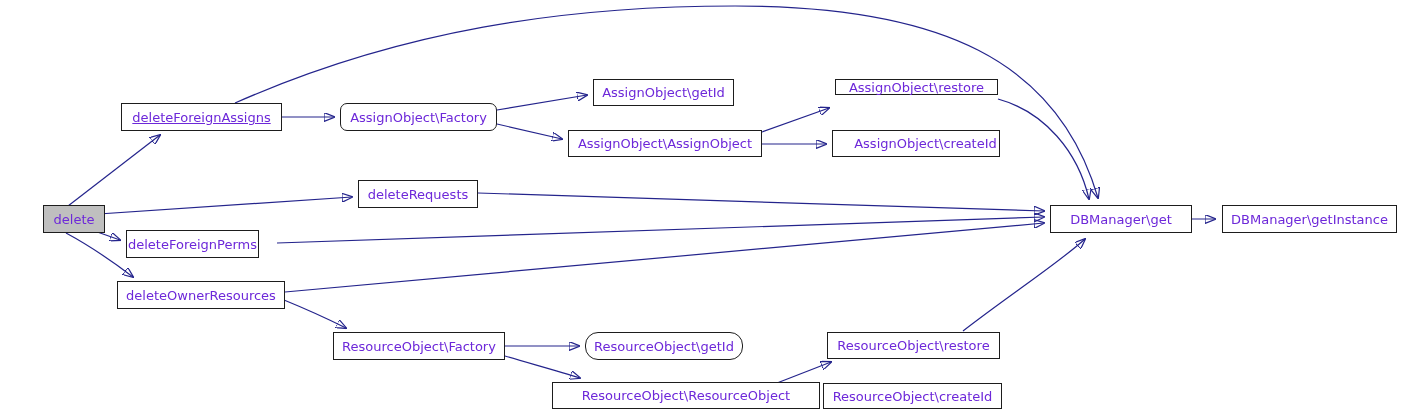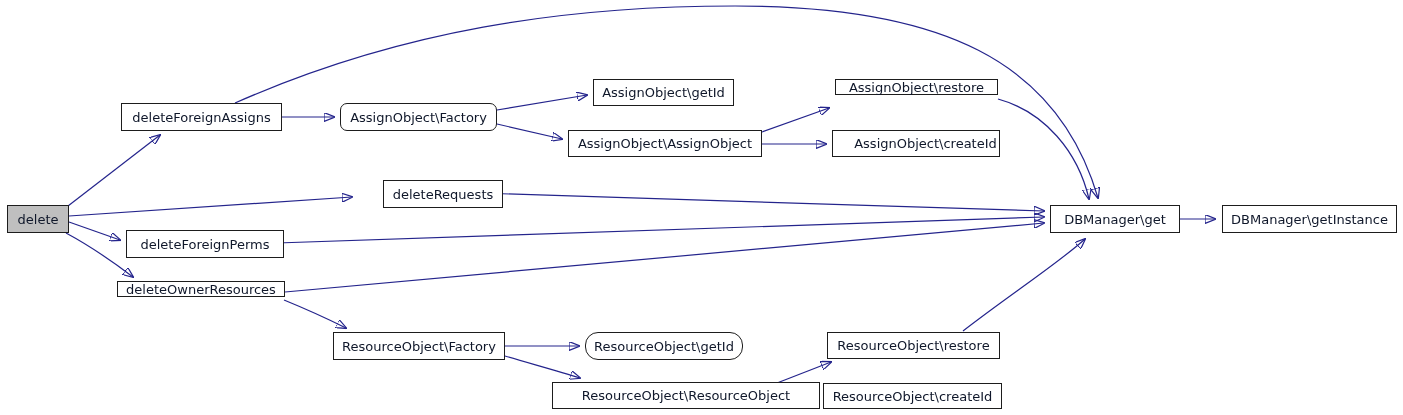--- a/index.html
+++ b/index.html
@@ -15,26 +15,26 @@
     width:1403px; height:415px;
     z-index:1;
   }
   .edges path { fill:none; stroke:#24248c; stroke-width:1.2px; }
   .node {
     position:absolute;
     box-sizing:border-box;
     background:#ffffff;
     border:1px solid #1d1d1d;
     display:flex; align-items:center; justify-content:center;
-    font-size:13px; color:#0f172a;
+    font-size:13px; color:#6d28d9;
     white-space:nowrap;
     z-index:2;
     cursor:pointer;
   }
-  .node.root { background:#bfbfbf; }
+  .node.root { background:#bfbfbf;margin-left:36px; }
 </style>
 </head>
 <body>
 
 <div class="canvas">
 
   <svg class="edges" viewBox="0 0 1403 415" xmlns="http://www.w3.org/2000/svg">
     <defs>
       <marker id="arrow" markerUnits="userSpaceOnUse" markerWidth="11" markerHeight="9" refX="10" refY="4.5" orient="auto">
         <path d="M0,0 L11,4.5 L0,9 z" fill="#24248c" stroke="none"></path>
@@ -60,21 +60,21 @@
     <path marker-end="url(#arrow)" d="M777,383 L831,362"></path>
     <path marker-end="url(#arrow)" d="M777,396 L817,396"></path>
     <path marker-end="url(#arrow)" d="M963,331 C1008,296 1060,262 1085,239"></path>
     <path marker-end="url(#arrow)" d="M1175,219 L1215,219"></path>
   </svg>
 
   <div class="node root" style="left:7px; top:205px; width:62px; height:28px;">
     <span>delete</span>
   </div>
 
-  <div class="node" style="left:121px; top:103px; width:161px; height:28px;">
+  <div class="node" style="left:121px; top:103px; width:161px; height:28px;text-decoration:underline;">
     <span>deleteForeignAssigns</span>
   </div>
 
   <div class="node" style="left:340px; top:103px; width:157px; height:28px;border-radius:7px;">
     <span>AssignObject\Factory</span>
   </div>
 
   <div class="node" style="left:593px; top:79px; width:141px; height:27px;">
     <span>AssignObject\getId</span>
   </div>
@@ -84,29 +84,29 @@
   </div>
 
   <div class="node" style="left:835px; top:79px; width:163px; height:16px;">
     <span>AssignObject\restore</span>
   </div>
 
   <div class="node" style="left:832px; top:130px; width:168px; height:27px;padding-left:19px;">
     <span>AssignObject\createId</span>
   </div>
 
-  <div class="node" style="left:358px; top:180px; width:120px; height:28px;margin-left:25px;">
+  <div class="node" style="left:358px; top:180px; width:120px; height:28px;">
     <span>deleteRequests</span>
   </div>
 
-  <div class="node" style="left:126px; top:230px; width:158px; height:28px;">
+  <div class="node" style="left:126px; top:230px; width:133px; height:28px;">
     <span>deleteForeignPerms</span>
   </div>
 
-  <div class="node" style="left:117px; top:281px; width:168px; height:16px;">
+  <div class="node" style="left:117px; top:281px; width:168px; height:28px;">
     <span>deleteOwnerResources</span>
   </div>
 
   <div class="node" style="left:333px; top:332px; width:172px; height:28px;">
     <span>ResourceObject\Factory</span>
   </div>
 
   <div class="node" style="left:585px; top:332px; width:158px; height:28px;border-radius:13px;">
     <span>ResourceObject\getId</span>
   </div>
@@ -116,21 +116,21 @@
   </div>
 
   <div class="node" style="left:827px; top:332px; width:173px; height:27px;">
     <span>ResourceObject\restore</span>
   </div>
 
   <div class="node" style="left:823px; top:383px; width:179px; height:26px;">
     <span>ResourceObject\createId</span>
   </div>
 
-  <div class="node" style="left:1050px; top:205px; width:130px; height:28px;">
+  <div class="node" style="left:1050px; top:205px; width:142px; height:28px;">
     <span>DBManager\get</span>
   </div>
 
   <div class="node" style="left:1222px; top:205px; width:175px; height:28px;">
     <span>DBManager\getInstance</span>
   </div>
 
 </div>
 
 </body></html>

